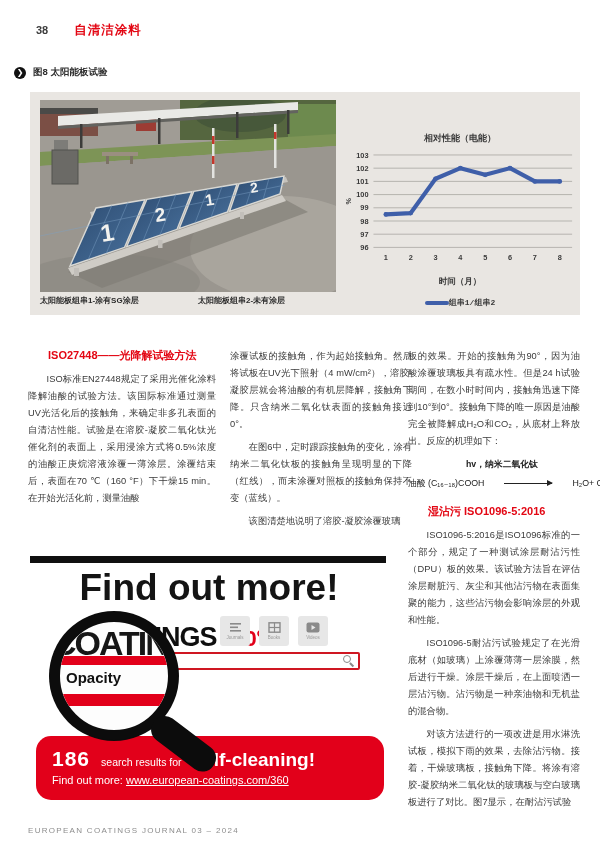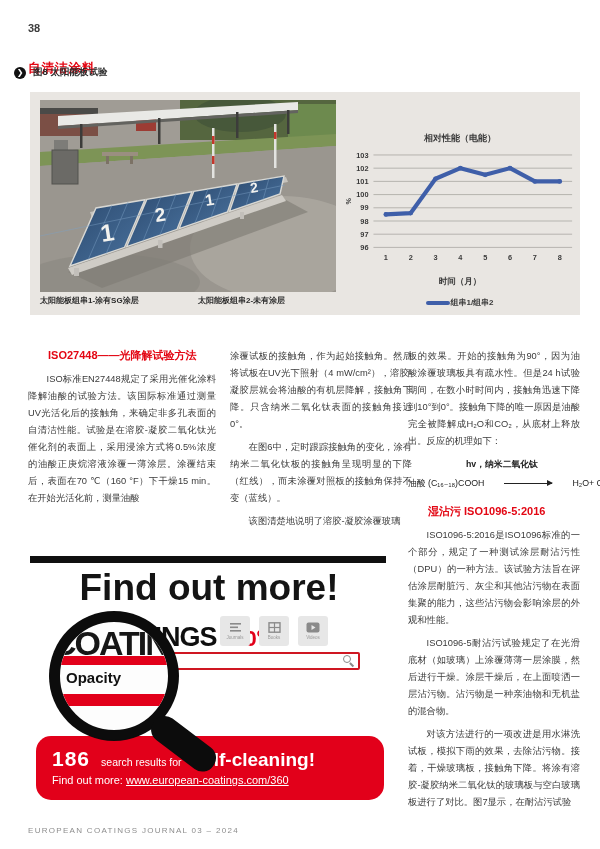--- a/index.html
+++ b/index.html
@@ -1,21 +1,21 @@
 <!DOCTYPE html>
 <html><head>
 <meta charset="utf-8">
 <style>
   * { margin:0; padding:0; box-sizing:border-box; }
   html,body { background:#d8d8d8; }
   body { font-family:"Liberation Sans","DejaVu Sans",sans-serif; }
   #page { position:relative; width:600px; height:849px; background:#ffffff; overflow:hidden; margin:0 auto; }
 
   
-  .hdr { position:absolute; left:28px; top:22px; display:flex; align-items:baseline; gap:26px;flex-direction:column; }
+  .hdr { position:absolute; left:36px; top:22px; display:flex; align-items:baseline; gap:26px; }
   .hdr .pno { font-size:11px; font-weight:bold; color:#3c3c3c; }
   .hdr .sec { font-size:12.5px; font-weight:bold; color:#e30613; letter-spacing:1px; }
 
   
   .figlbl { position:absolute; left:14px; top:66px; display:flex; align-items:center; gap:7px; }
   .figlbl .ic { width:12px; height:12px; border-radius:50%; background:#111; color:#fff;
     font-size:8px; font-weight:bold; display:flex; align-items:center; justify-content:center; line-height:1; }
   .figlbl .txt { font-size:9.5px; font-weight:bold; color:#2c2c2c; }
 
   
@@ -23,21 +23,21 @@
   .photo { position:absolute; left:10px; top:8px; width:296px; height:192px; overflow:hidden; background:#9a968f; }
   .pcap { position:absolute; top:203px; font-size:8px; font-weight:bold; color:#2b2b2b; }
   .pcap.l { left:10px; } .pcap.r { left:168px; }
 
   
   .chart { position:absolute; left:312px; top:40px; width:236px; }
   .chart-title { text-align:center; font-size:9px; font-weight:bold; color:#3a3a3a; margin-bottom:4px; }
   .chart svg { display:block; }
   .chart svg text { font-family:"Liberation Sans","DejaVu Sans",sans-serif; font-size:7.5px; font-weight:bold; fill:#3a3a3a; }
   .chart-xlabel { text-align:center; font-size:8.5px; font-weight:bold; color:#3a3a3a; margin-top:1px; }
-  .chart-legend { display:flex; align-items:center; justify-content:center; margin-top:9px; }
+  .chart-legend { display:flex; align-items:center; justify-content:center; margin-top:9px;font-family:Liberation Mono, monospace; }
   .chart-legend .lm { width:24px; height:4px; border-radius:2px; position:relative; }
   .chart-legend .lt { font-size:8px; font-weight:bold; color:#3a3a3a; }
 
   
   .col { position:absolute; top:348px; font-size:9.3px; line-height:17px; color:#3a3a3a; text-align:justify; }
   .c1 { left:28px;  width:188px; }
   .c2 { left:230px; width:182px; }
   .c3 { left:408px; width:172px; }
   .rh { color:#e30613; font-size:11px; font-weight:bold; line-height:14px; margin-bottom:9px;padding-left:20px; }
   .rh2 { margin-top:12px; margin-bottom:9px; }
@@ -247,21 +247,21 @@
     <p class="noind">板的效果。开始的接触角为90°，因为油酸涂覆玻璃板具有疏水性。但是24 h试验期间，在数小时时间内，接触角迅速下降到10°到0°。接触角下降的唯一原因是油酸完全被降解成H₂O和CO₂，从底材上释放出。反应的机理如下：</p>
     <div class="formula">
       <div class="cond">hv，纳米二氧化钛</div>
       <div class="rxn">
         <span>油酸 (C₁₆₋₁₈)COOH</span>
         <span class="arrow"></span>
         <span>H₂O+ CO₂</span>
       </div>
     </div>
     <div class="rh rh2">湿沾污 ISO1096-5:2016</div>
-    <p>ISO1096-5:2016是ISO1096标准的一个部分，规定了一种测试涂层耐沾污性（DPU）的一种方法。该试验方法旨在评估涂层耐脏污、灰尘和其他沾污物在表面集聚的能力，这些沾污物会影响涂层的外观和性能。</p>
+    <p>ISO1096-5:2016是ISO1096标准的一个部分，规定了一种测试涂层耐沾污性（DPU）板的效果。该试验方法旨在评估涂层耐脏污、灰尘和其他沾污物在表面集聚的能力，这些沾污物会影响涂层的外观和性能。</p>
     <p>ISO1096-5耐沾污试验规定了在光滑底材（如玻璃）上涂覆薄薄一层涂膜，然后进行干燥。涂层干燥后，在上面喷洒一层沾污物。沾污物是一种亲油物和无机盐的混合物。</p>
     <p>对该方法进行的一项改进是用水淋洗试板，模拟下雨的效果，去除沾污物。接着，干燥玻璃板，接触角下降。将涂有溶胶-凝胶纳米二氧化钛的玻璃板与空白玻璃板进行了对比。图7显示，在耐沾污试验</p>
   </div>
 
   <div class="ad">
     <div class="ad-topbar"></div>
     <div class="ad-headline">Find out more!</div>
 
     <div class="logo-row">
       <span class="logo-coatings">COATINGS</span>

